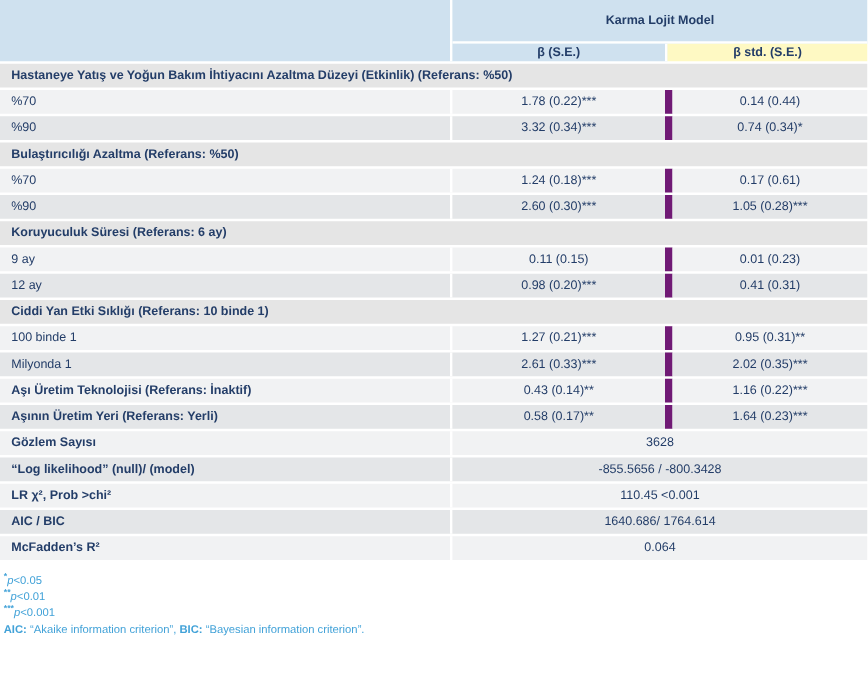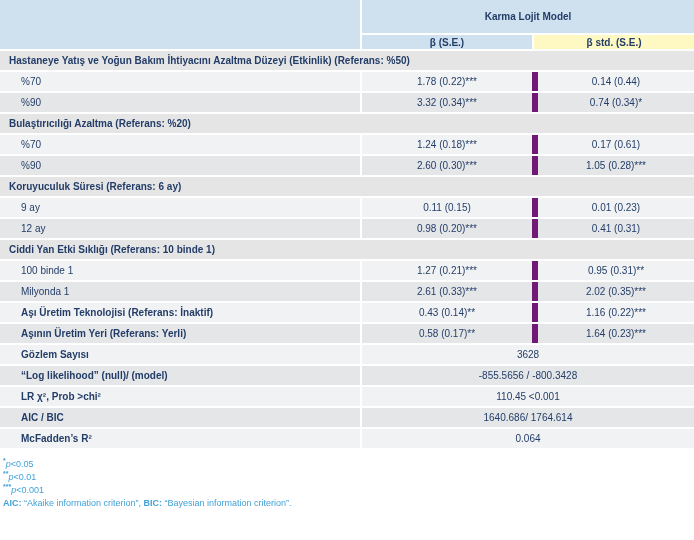--- a/index.html
+++ b/index.html
@@ -33,21 +33,21 @@
     font-weight: bold; font-size: 10px;
   }
 
   
   .row { display: flex; height: 21px; border-bottom: 2px solid #fff; font-size: 10px; }
   .row.sec .cell { background: #e5e5e5; font-weight: bold; }
   .row.light .cell { background: #f1f2f3; }
   .row.dark  .cell { background: #e4e6e8; }
   .cell { display: flex; align-items: center; }
   .cell.full { flex: 1; padding-left: 9px; }
-  .cell.label { width: 362px; border-right: 2px solid #fff; padding-left: 21px; }
+  .cell.label { width: 362px; border-right: 2px solid #fff; padding-left: 9px; }
   .cell.label.indent { }
   .cell.label.bold { font-weight: bold; }
   .cell.v1 { width: 176px; border-right: 6px solid #701a75; justify-content: center; text-align: center; }
   .cell.v2 { flex: 1; justify-content: center; text-align: center; }
   .cell.span { flex: 1; justify-content: center; text-align: left; }
 
   
   .footnotes { margin-top: 8px; padding-left: 3px; color: #42a2d8; font-size: 9px; }
   .fn { line-height: 13px; }
   .fn sup { font-size: 7px; font-weight: bold; vertical-align: super; line-height: 0; }
@@ -80,21 +80,21 @@
     <div class="cell v2">0.14 (0.44)</div>
   </div>
 
   <div class="row dark">
     <div class="cell label indent">%90</div>
     <div class="cell v1">3.32 (0.34)***</div>
     <div class="cell v2">0.74 (0.34)*</div>
   </div>
 
   <div class="row sec">
-    <div class="cell full">Bulaştırıcılığı Azaltma (Referans: %20)</div>
+    <div class="cell full">Bulaştırıcılığı Azaltma (Referans: %50)</div>
   </div>
 
   <div class="row light">
     <div class="cell label indent">%70</div>
     <div class="cell v1">1.24 (0.18)***</div>
     <div class="cell v2">0.17 (0.61)</div>
   </div>
 
   <div class="row dark">
     <div class="cell label indent">%90</div>

